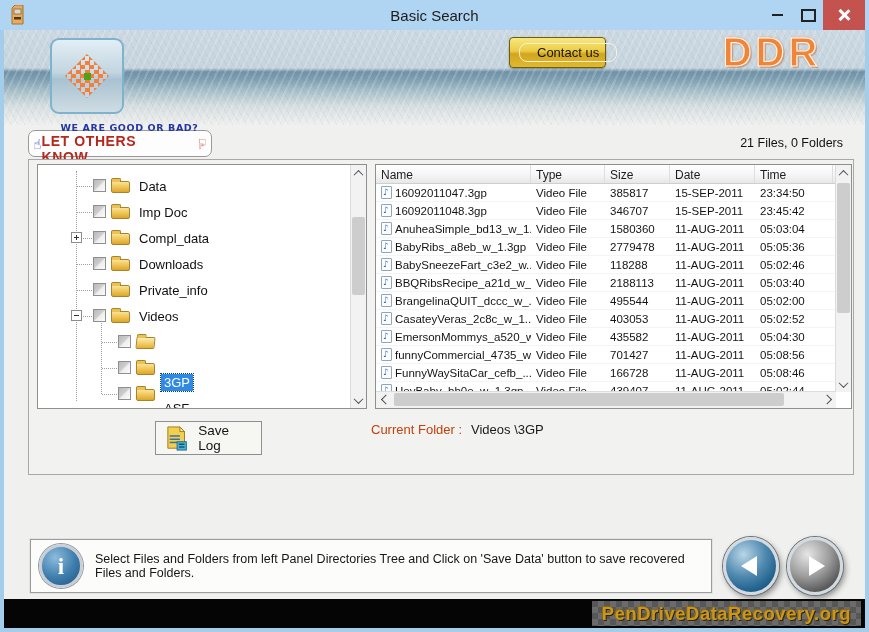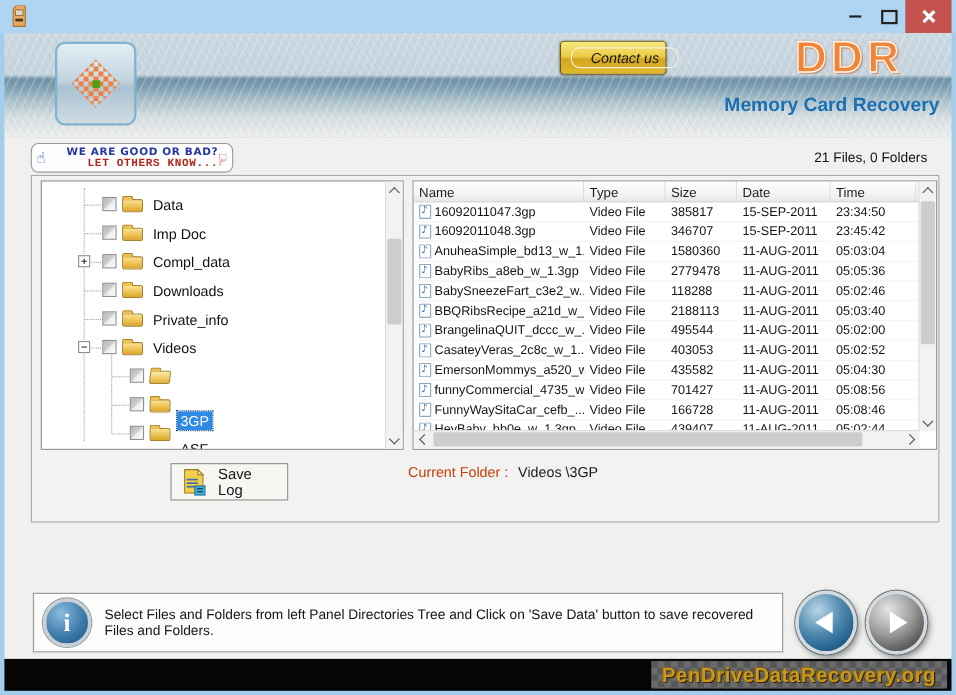--- a/index.html
+++ b/index.html
@@ -29,36 +29,36 @@
                repeating-linear-gradient(60deg,rgba(90,120,140,.08) 0 1px,transparent 1px 6px);}
   .logo-box{position:absolute;left:46px;top:8px;width:70px;height:72px;border:2px solid #7fb2cd;border-radius:9px;
     background:linear-gradient(180deg,#e3eef5 0%,#c2d5e0 45%,#a9c2d1 55%,#cfdde4 100%);z-index:2;display:flex;align-items:center;justify-content:center;}
   .starburst{width:44px;height:44px;position:relative;
     background:repeating-conic-gradient(#ef8040 0% 25%,rgba(255,255,255,.15) 0% 50%) 2px 2px/9px 9px;
     clip-path:polygon(50% 0,100% 50%,50% 100%,0 50%);}
   .starburst::after{content:"";position:absolute;left:19px;top:19px;width:7px;height:7px;background:#4ea315;}
   .contact-btn{position:absolute;left:505px;top:7px;width:97px;height:31px;border:1px solid #6d5c12;border-radius:4px;
     background:linear-gradient(180deg,#f7e87e 0%,#eccc46 45%,#d3a51f 55%,#e0b92e 100%);
     display:flex;align-items:center;gap:4px;padding:0 5px;box-sizing:border-box;z-index:2;cursor:pointer;box-shadow:0 1px 2px rgba(0,0,0,.35);}
-  .contact-label{font-size:13px;color:#151515;border:1px solid #f7f2d8;border-radius:8px;padding:1px 17px;white-space:nowrap;font-style:italic;}
+  .contact-label{font-size:13px;color:#151515;border:1px solid #f7f2d8;border-radius:8px;padding:1px 17px;white-space:nowrap;}
   .ddr{position:absolute;left:668px;top:0px;width:200px;text-align:center;font-size:40px;font-weight:700;letter-spacing:4px;
     color:#f08437;-webkit-text-stroke:1.2px #fff6ee;text-shadow:2px 2px 0 rgba(190,85,20,.35),0 0 3px rgba(235,120,45,.8);z-index:2;}
   .product{position:absolute;left:560px;top:55px;width:290px;text-align:right;font-size:17.5px;font-weight:700;color:#1b70b2;z-index:2;}
 
   
   .main{position:absolute;left:4px;top:125px;width:861px;height:474px;background:#f0f0ee;}
 
   .feedback{position:absolute;left:24px;top:5px;width:184px;height:27px;background:#fdfdfd;border:1px solid #9a9a9a;border-radius:7px;
     display:flex;align-items:center;padding:0 4px;box-sizing:border-box;cursor:pointer;}
   .thumb{font-family:"DejaVu Sans",sans-serif;font-size:14px;line-height:1;}
   .thumb-up{color:#2c49c0;}
   .thumb-down{color:#c02418;transform:rotate(180deg);}
   .fb-lines{flex:1;display:flex;flex-direction:column;align-items:flex-end;}
   .fb1{font-size:9.5px;font-weight:700;letter-spacing:.6px;color:#2336a4;font-family:"DejaVu Sans",sans-serif;}
-  .fb2{font-size:10px;font-weight:700;letter-spacing:.6px;color:#b5281e;font-family:Liberation Mono, monospace;}
+  .fb2{font-size:14px;font-weight:700;letter-spacing:.6px;color:#b5281e;font-family:Liberation Sans, sans-serif;}
   .count{position:absolute;right:22px;top:11px;font-size:12.5px;color:#111;}
 
   .mainbox{position:absolute;left:24px;top:34px;width:824px;height:314px;border:1px solid #a8a8a8;background:#f2f2f0;}
 
   
   .tree-panel{position:absolute;left:8px;top:4px;width:330px;height:245px;background:#fff;border:1px solid #8f8f8f;box-sizing:border-box;overflow:hidden;}
   .tree-inner{position:absolute;left:0;top:0;right:15px;bottom:0;}
   .guide{position:absolute;width:0;border-left:1px dotted #9f9f9f;}
   .g-root{left:38px;top:6px;height:230px;}
   .g-child{left:63px;top:153px;height:76px;}
@@ -143,20 +143,21 @@
 <body>
 
 <div id="app">
 
   <div class="titlebar">
     <svg class="app-icon" viewBox="0 0 15 20">
       <path d="M2 3 L5 0 H13 V19 H2 Z" fill="#e8a866" stroke="#a9741f" stroke-width="1"></path>
       <rect x="4" y="4" width="7" height="5" fill="#d8d8cf" stroke="#8a6a28" stroke-width="0.8"></rect>
       <rect x="4" y="12" width="7" height="2.5" fill="#4a3a18"></rect>
     </svg>
+    <div class="title">Basic Search</div>
     <div class="win-btn btn-min">
         <i></i>
       </div>
     <div class="win-btn btn-max">
         <i></i>
       </div>
     <div class="win-btn btn-close">
         <span class="xbar"></span>
       </div>
   </div>
@@ -168,21 +169,20 @@
     <div class="contact-btn">
       <svg width="19" height="22" viewBox="0 0 19 22">
         <circle cx="9.5" cy="6" r="4.4" fill="#f0c090" stroke="#7a5a30" stroke-width="0.8"></circle>
         <path d="M9.5 1.2 a4.6 4.6 0 0 1 4.5 4 q-4.5 1.5 -9 0 a4.6 4.6 0 0 1 4.5 -4 Z" fill="#5a4028"></path>
         <path d="M1.5 21 q1 -9 8 -9 q7 0 8 9 Z" fill="#35628f" stroke="#1e3e5e" stroke-width="0.8"></path>
         <path d="M7.5 12.5 L9.5 16 L11.5 12.5 Z" fill="#f4f4f0"></path>
       </svg>
       <span class="contact-label">Contact us</span>
     </div>
     <div class="ddr">DDR</div>
-    <div class="product">Memory Card Recovery</div>
   </div>
 
   <div class="main">
 
     <div class="feedback">
       <span class="thumb thumb-up">☝</span>
       <span class="fb-lines">
         <span class="fb1">WE ARE GOOD OR BAD?</span>
         <span class="fb2">LET OTHERS KNOW...</span>
       </span>

